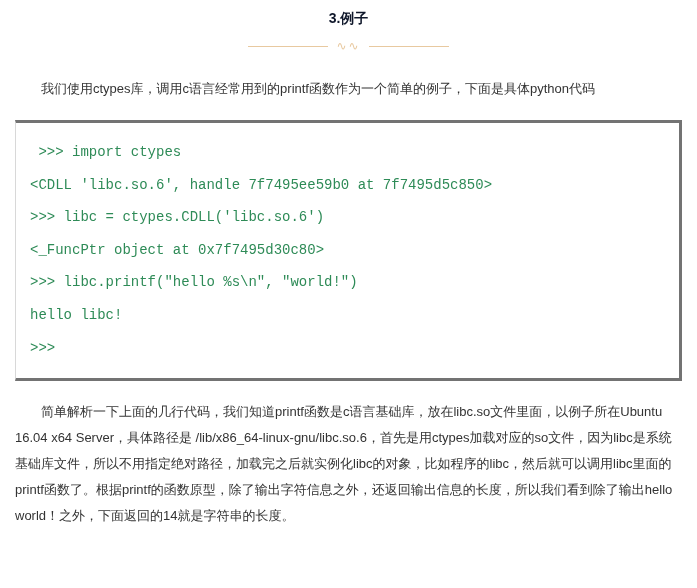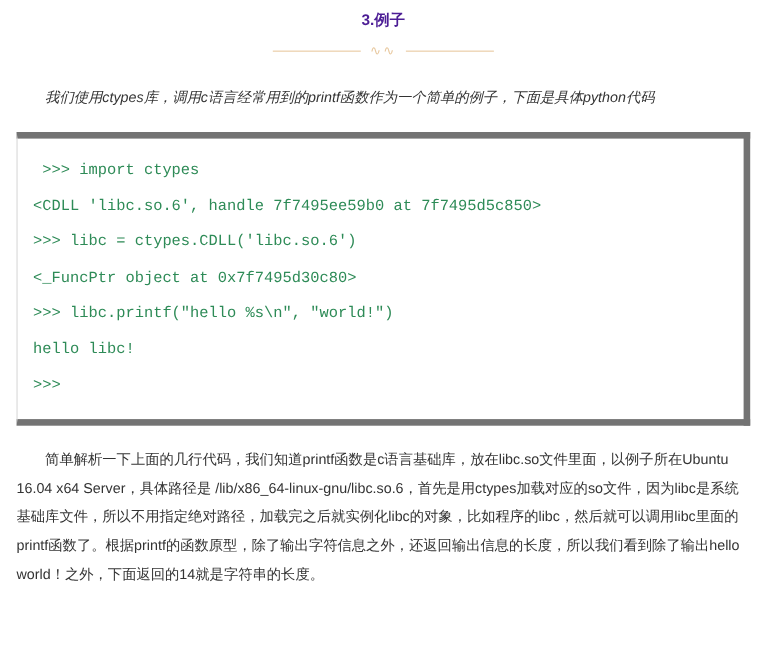--- a/index.html
+++ b/index.html
@@ -12,21 +12,21 @@
       background: #ffffff;
       width: 697px;
       color: #333;
       padding: 10px 15px 20px 15px;
       position: relative;
     }
     .section-title {
       text-align: center;
       font-weight: bold;
       font-size: 14px;
-      color: #4c1d95;
+      color: #0f172a;
       margin-bottom: 8px;
     }
     .divider {
       display: flex;
       align-items: center;
       justify-content: center;
       margin-bottom: 20px;
       height: 20px;
     }
     .divider-line {
@@ -39,31 +39,30 @@
       color: #e8c9a0;
       font-size: 12px;
       letter-spacing: 2px;
     }
     .paragraph {
       font-size: 13px;
       line-height: 2;
       color: #333;
       text-indent: 2em;
       margin-bottom: 18px;
-      font-style: italic;
     }
     .paragraph-last {
       font-size: 13px;
       line-height: 2;
       color: #333;
       text-indent: 2em;
       margin-top: 18px;
     }
     .code-block {
-      border: 6px solid #737373;
+      border: 3px solid #737373;
       border-left: 1px solid #d8d8d8;
       padding: 16px 14px;
       background: #fff;
       margin-bottom: 10px;
     }
     .code-line {
       font-family: "Consolas", "Courier New", monospace;
       font-size: 14px;
       color: #2e8b57;
       line-height: 1.4;

